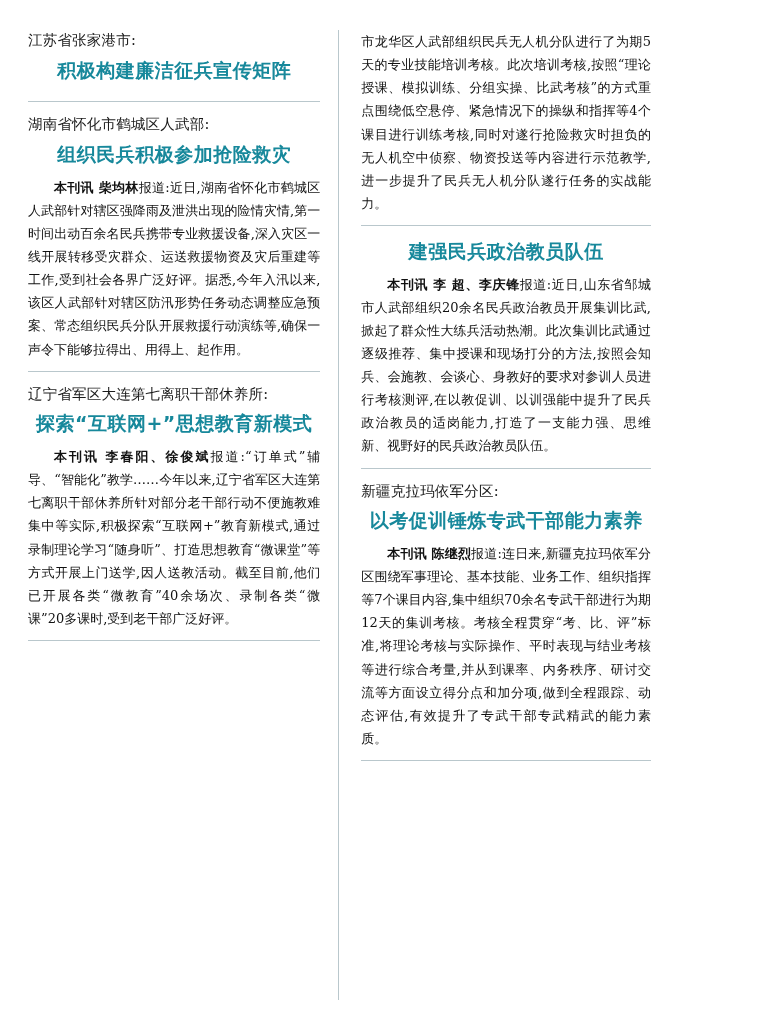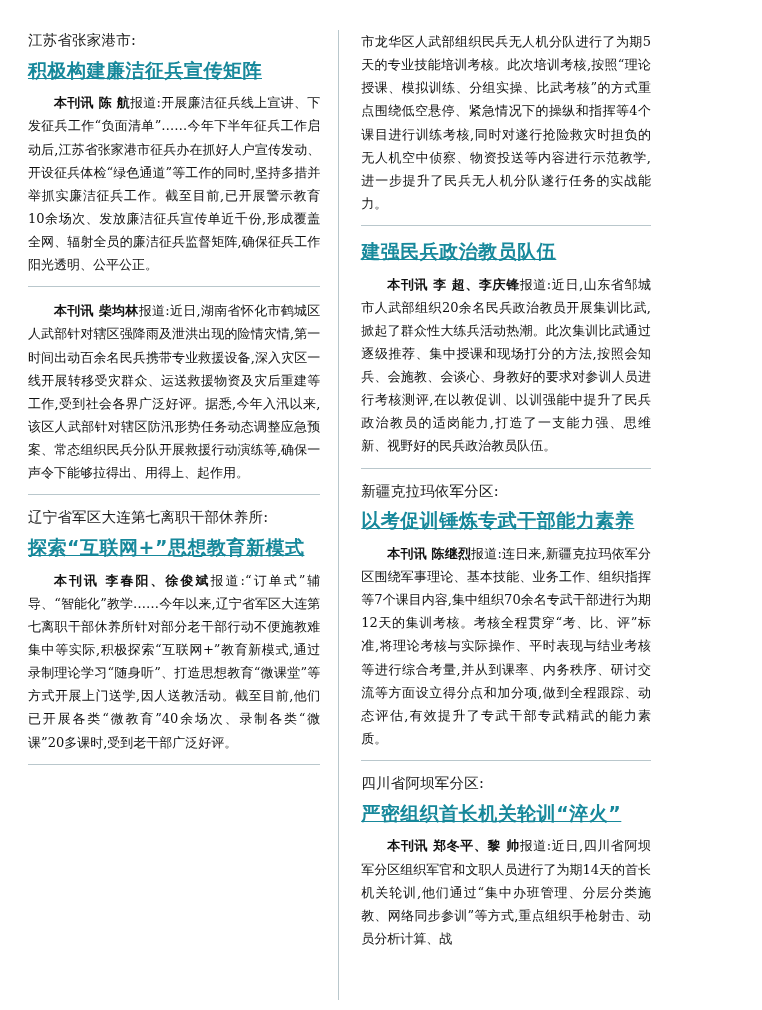--- a/index.html
+++ b/index.html
@@ -51,26 +51,25 @@
     color: #1a1a1a;
     line-height: 1.5;
     letter-spacing: 0.2px;
     margin-bottom: 5px;
     font-family: "DejaVu Serif", "Liberation Serif", serif;
   }
   .headline {
     font-size: 19px;
     font-weight: bold;
     color: #17889b;
-    text-align: left;
+    text-align: center;
     line-height: 1.4;
     margin: 2px 0 8px 0;
     letter-spacing: 0.5px;
     font-family: "DejaVu Sans", "Liberation Sans", sans-serif;
-    text-decoration: underline;
   }
   .body-text {
     font-size: 13px;
     line-height: 1.78;
     text-align: justify;
     text-justify: inter-ideograph;
     text-indent: 2em;
     font-family: "DejaVu Serif", "Liberation Serif", serif;
     color: #111;
   }
@@ -91,24 +90,25 @@
 <body>
 
 <div class="page">
   <div class="columns">
 
     <div class="col col-left">
 
       <div class="article">
         <div class="unit">江苏省张家港市:</div>
         <div class="headline">积极构建廉洁征兵宣传矩阵</div>
-        <div class="body-text"><span class="byline">本刊讯 陈 航</span><span>报道:开展廉洁征兵线上宣讲、下发征兵工作“负面清单”……今年下半年征兵工作启动后,江苏省张家港市征兵办在抓好人户宣传发动、开设征兵体检“绿色通道”等工作的同时,坚持多措并举抓实廉洁征兵工作。截至目前,已开展警示教育10余场次、发放廉洁征兵宣传单近千份,形成覆盖全网、辐射全员的廉洁征兵监督矩阵,确保征兵工作阳光透明、公平公正。</span></div>
       </div>
 
       <div class="article">
+        <div class="unit">湖南省怀化市鹤城区人武部:</div>
+        <div class="headline">组织民兵积极参加抢险救灾</div>
         <div class="body-text"><span class="byline">本刊讯 柴均林</span><span>报道:近日,湖南省怀化市鹤城区人武部针对辖区强降雨及泄洪出现的险情灾情,第一时间出动百余名民兵携带专业救援设备,深入灾区一线开展转移受灾群众、运送救援物资及灾后重建等工作,受到社会各界广泛好评。据悉,今年入汛以来,该区人武部针对辖区防汛形势任务动态调整应急预案、常态组织民兵分队开展救援行动演练等,确保一声令下能够拉得出、用得上、起作用。</span></div>
       </div>
 
       <div class="article">
         <div class="unit">辽宁省军区大连第七离职干部休养所:</div>
         <div class="headline">探索“互联网+”思想教育新模式</div>
         <div class="body-text"><span class="byline">本刊讯 李春阳、徐俊斌</span><span>报道:“订单式”辅导、“智能化”教学……今年以来,辽宁省军区大连第七离职干部休养所针对部分老干部行动不便施教难集中等实际,积极探索“互联网+”教育新模式,通过录制理论学习“随身听”、打造思想教育“微课堂”等方式开展上门送学,因人送教活动。截至目前,他们已开展各类“微教育”40余场次、录制各类“微课”20多课时,受到老干部广泛好评。</span></div>
       </div>
 
 
@@ -124,22 +124,17 @@
         <div class="headline">建强民兵政治教员队伍</div>
         <div class="body-text"><span class="byline">本刊讯 李 超、李庆锋</span><span>报道:近日,山东省邹城市人武部组织20余名民兵政治教员开展集训比武,掀起了群众性大练兵活动热潮。此次集训比武通过逐级推荐、集中授课和现场打分的方法,按照会知兵、会施教、会谈心、身教好的要求对参训人员进行考核测评,在以教促训、以训强能中提升了民兵政治教员的适岗能力,打造了一支能力强、思维新、视野好的民兵政治教员队伍。</span></div>
       </div>
 
       <div class="article">
         <div class="unit">新疆克拉玛依军分区:</div>
         <div class="headline">以考促训锤炼专武干部能力素养</div>
         <div class="body-text"><span class="byline">本刊讯 陈继烈</span><span>报道:连日来,新疆克拉玛依军分区围绕军事理论、基本技能、业务工作、组织指挥等7个课目内容,集中组织70余名专武干部进行为期12天的集训考核。考核全程贯穿“考、比、评”标准,将理论考核与实际操作、平时表现与结业考核等进行综合考量,并从到课率、内务秩序、研讨交流等方面设立得分点和加分项,做到全程跟踪、动态评估,有效提升了专武干部专武精武的能力素质。</span></div>
       </div>
 
-      <div class="article no-rule">
-        <div class="unit">四川省阿坝军分区:</div>
-        <div class="headline">严密组织首长机关轮训“淬火”</div>
-        <div class="body-text"><span class="byline">本刊讯 郑冬平、黎 帅</span><span>报道:近日,四川省阿坝军分区组织军官和文职人员进行了为期14天的首长机关轮训,他们通过“集中办班管理、分层分类施教、网络同步参训”等方式,重点组织手枪射击、动员分析计算、战</span></div>
-      </div>
 
     </div>
 
   </div>
 </div>
 
 </body></html>

